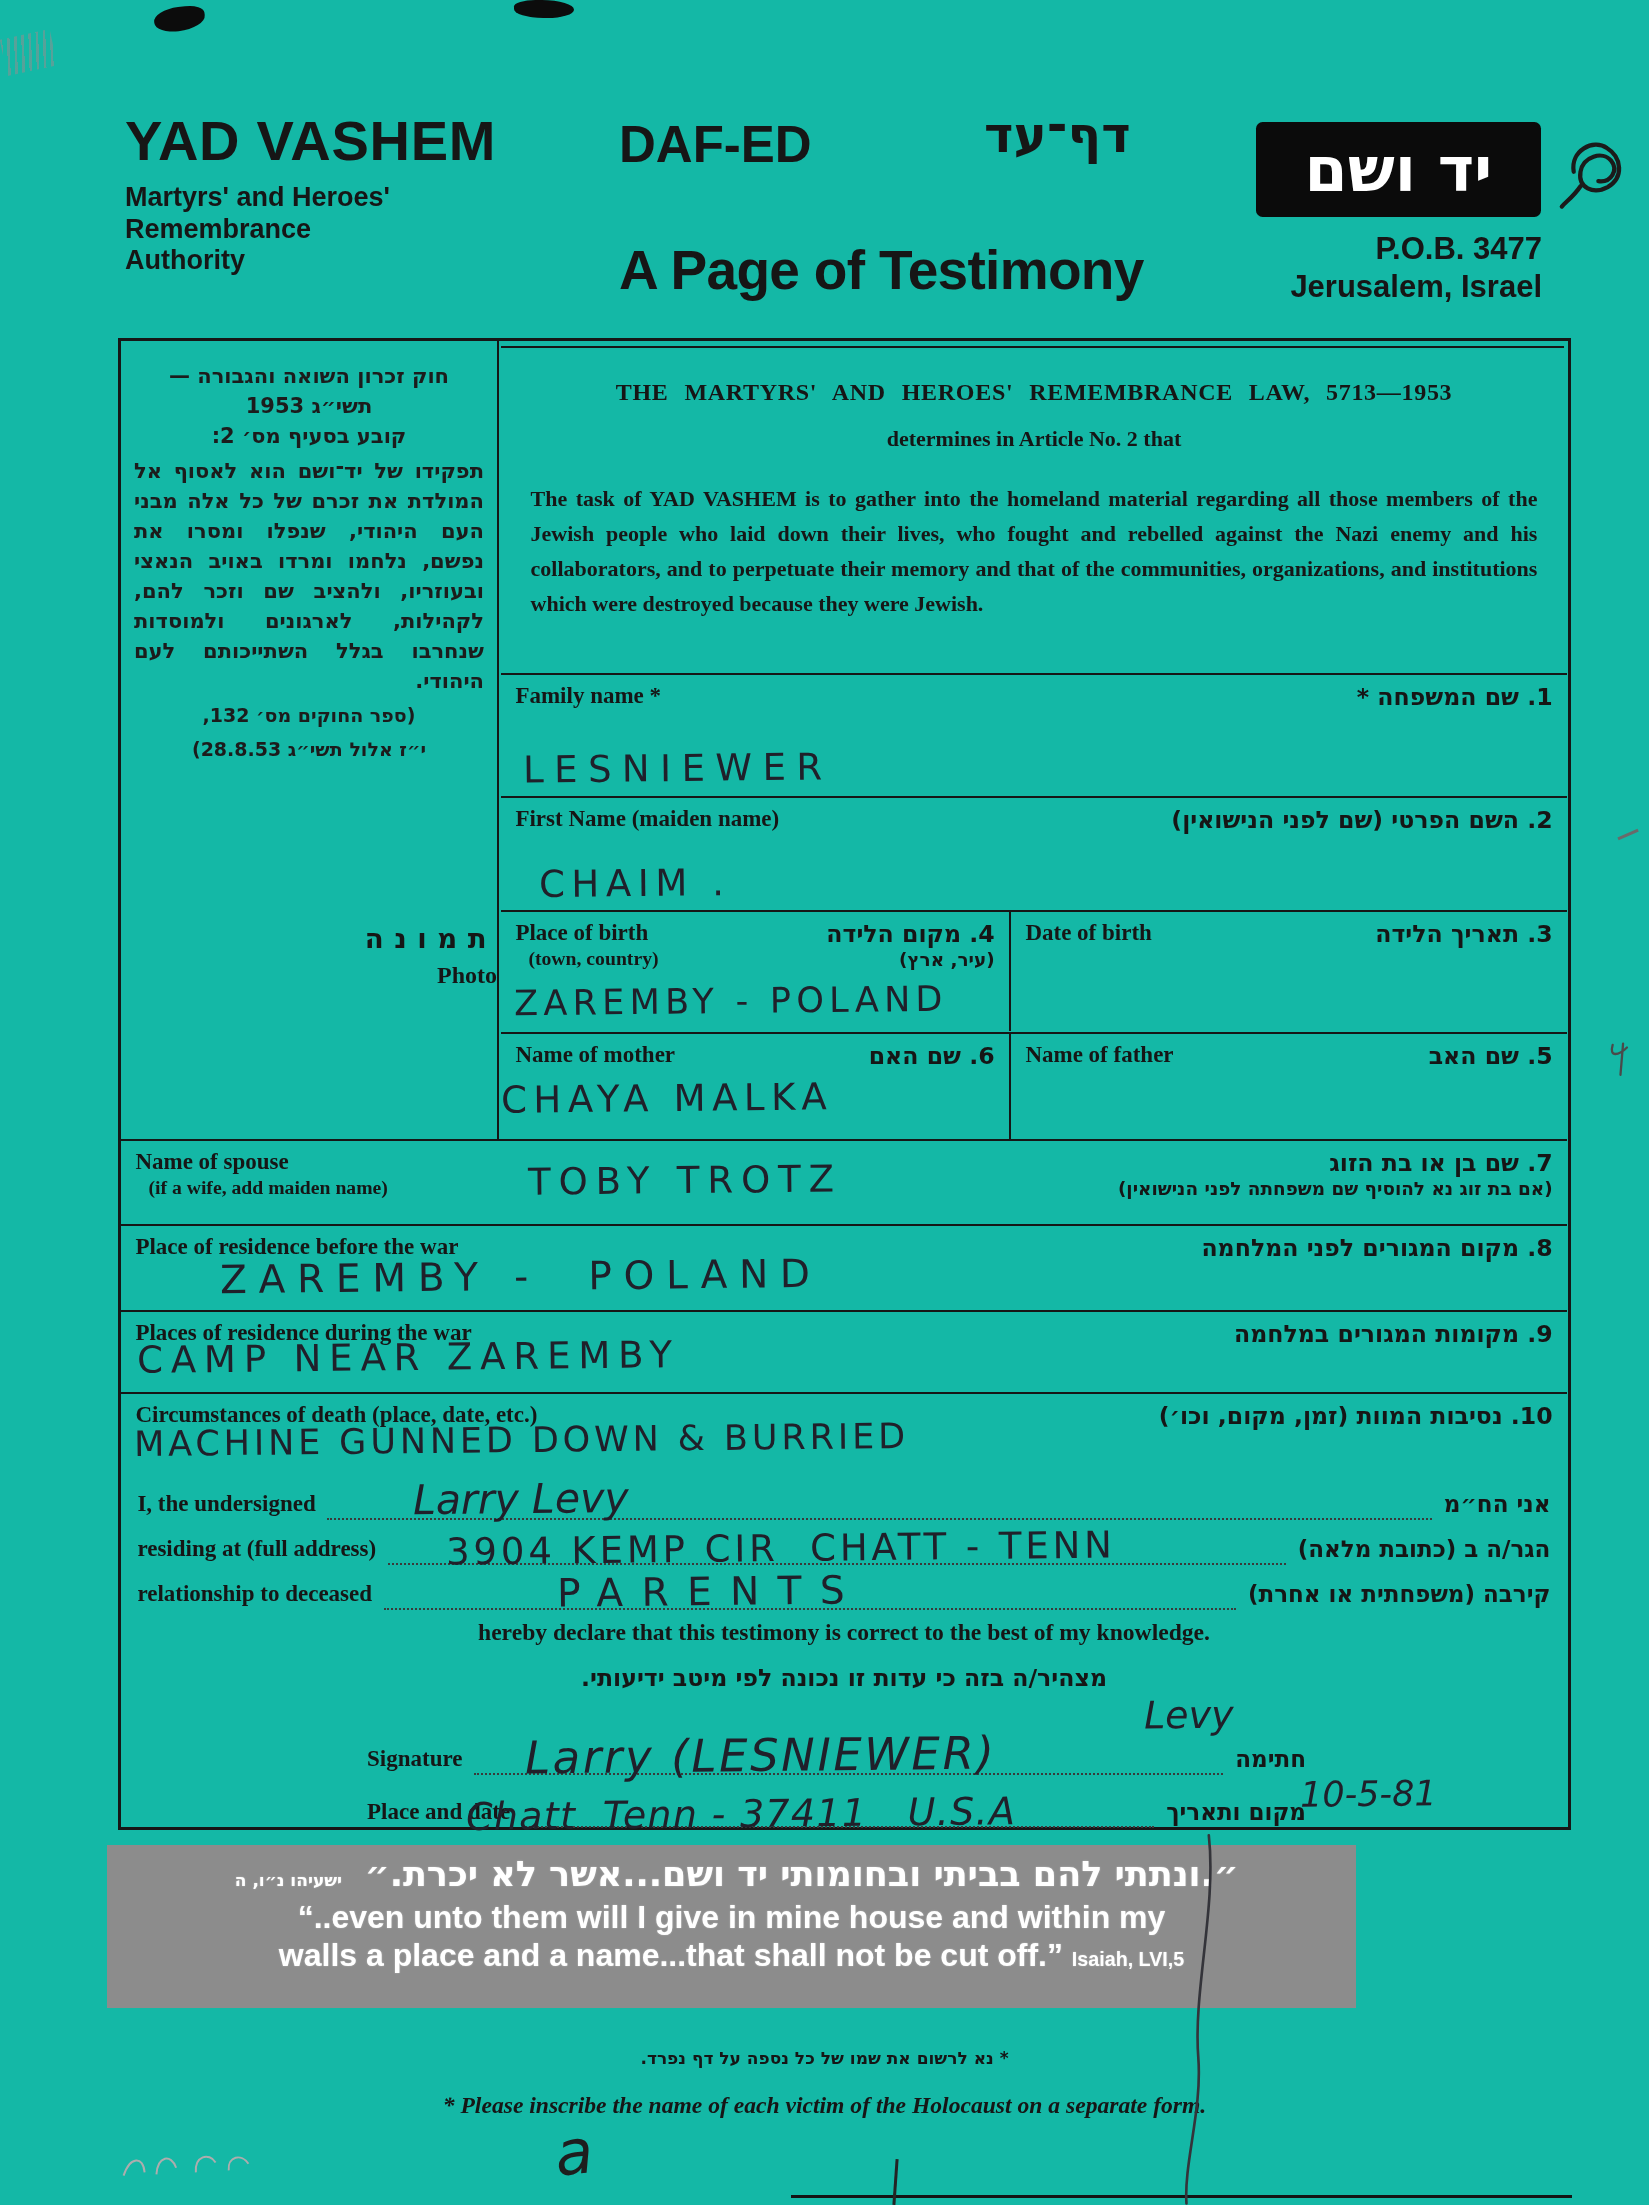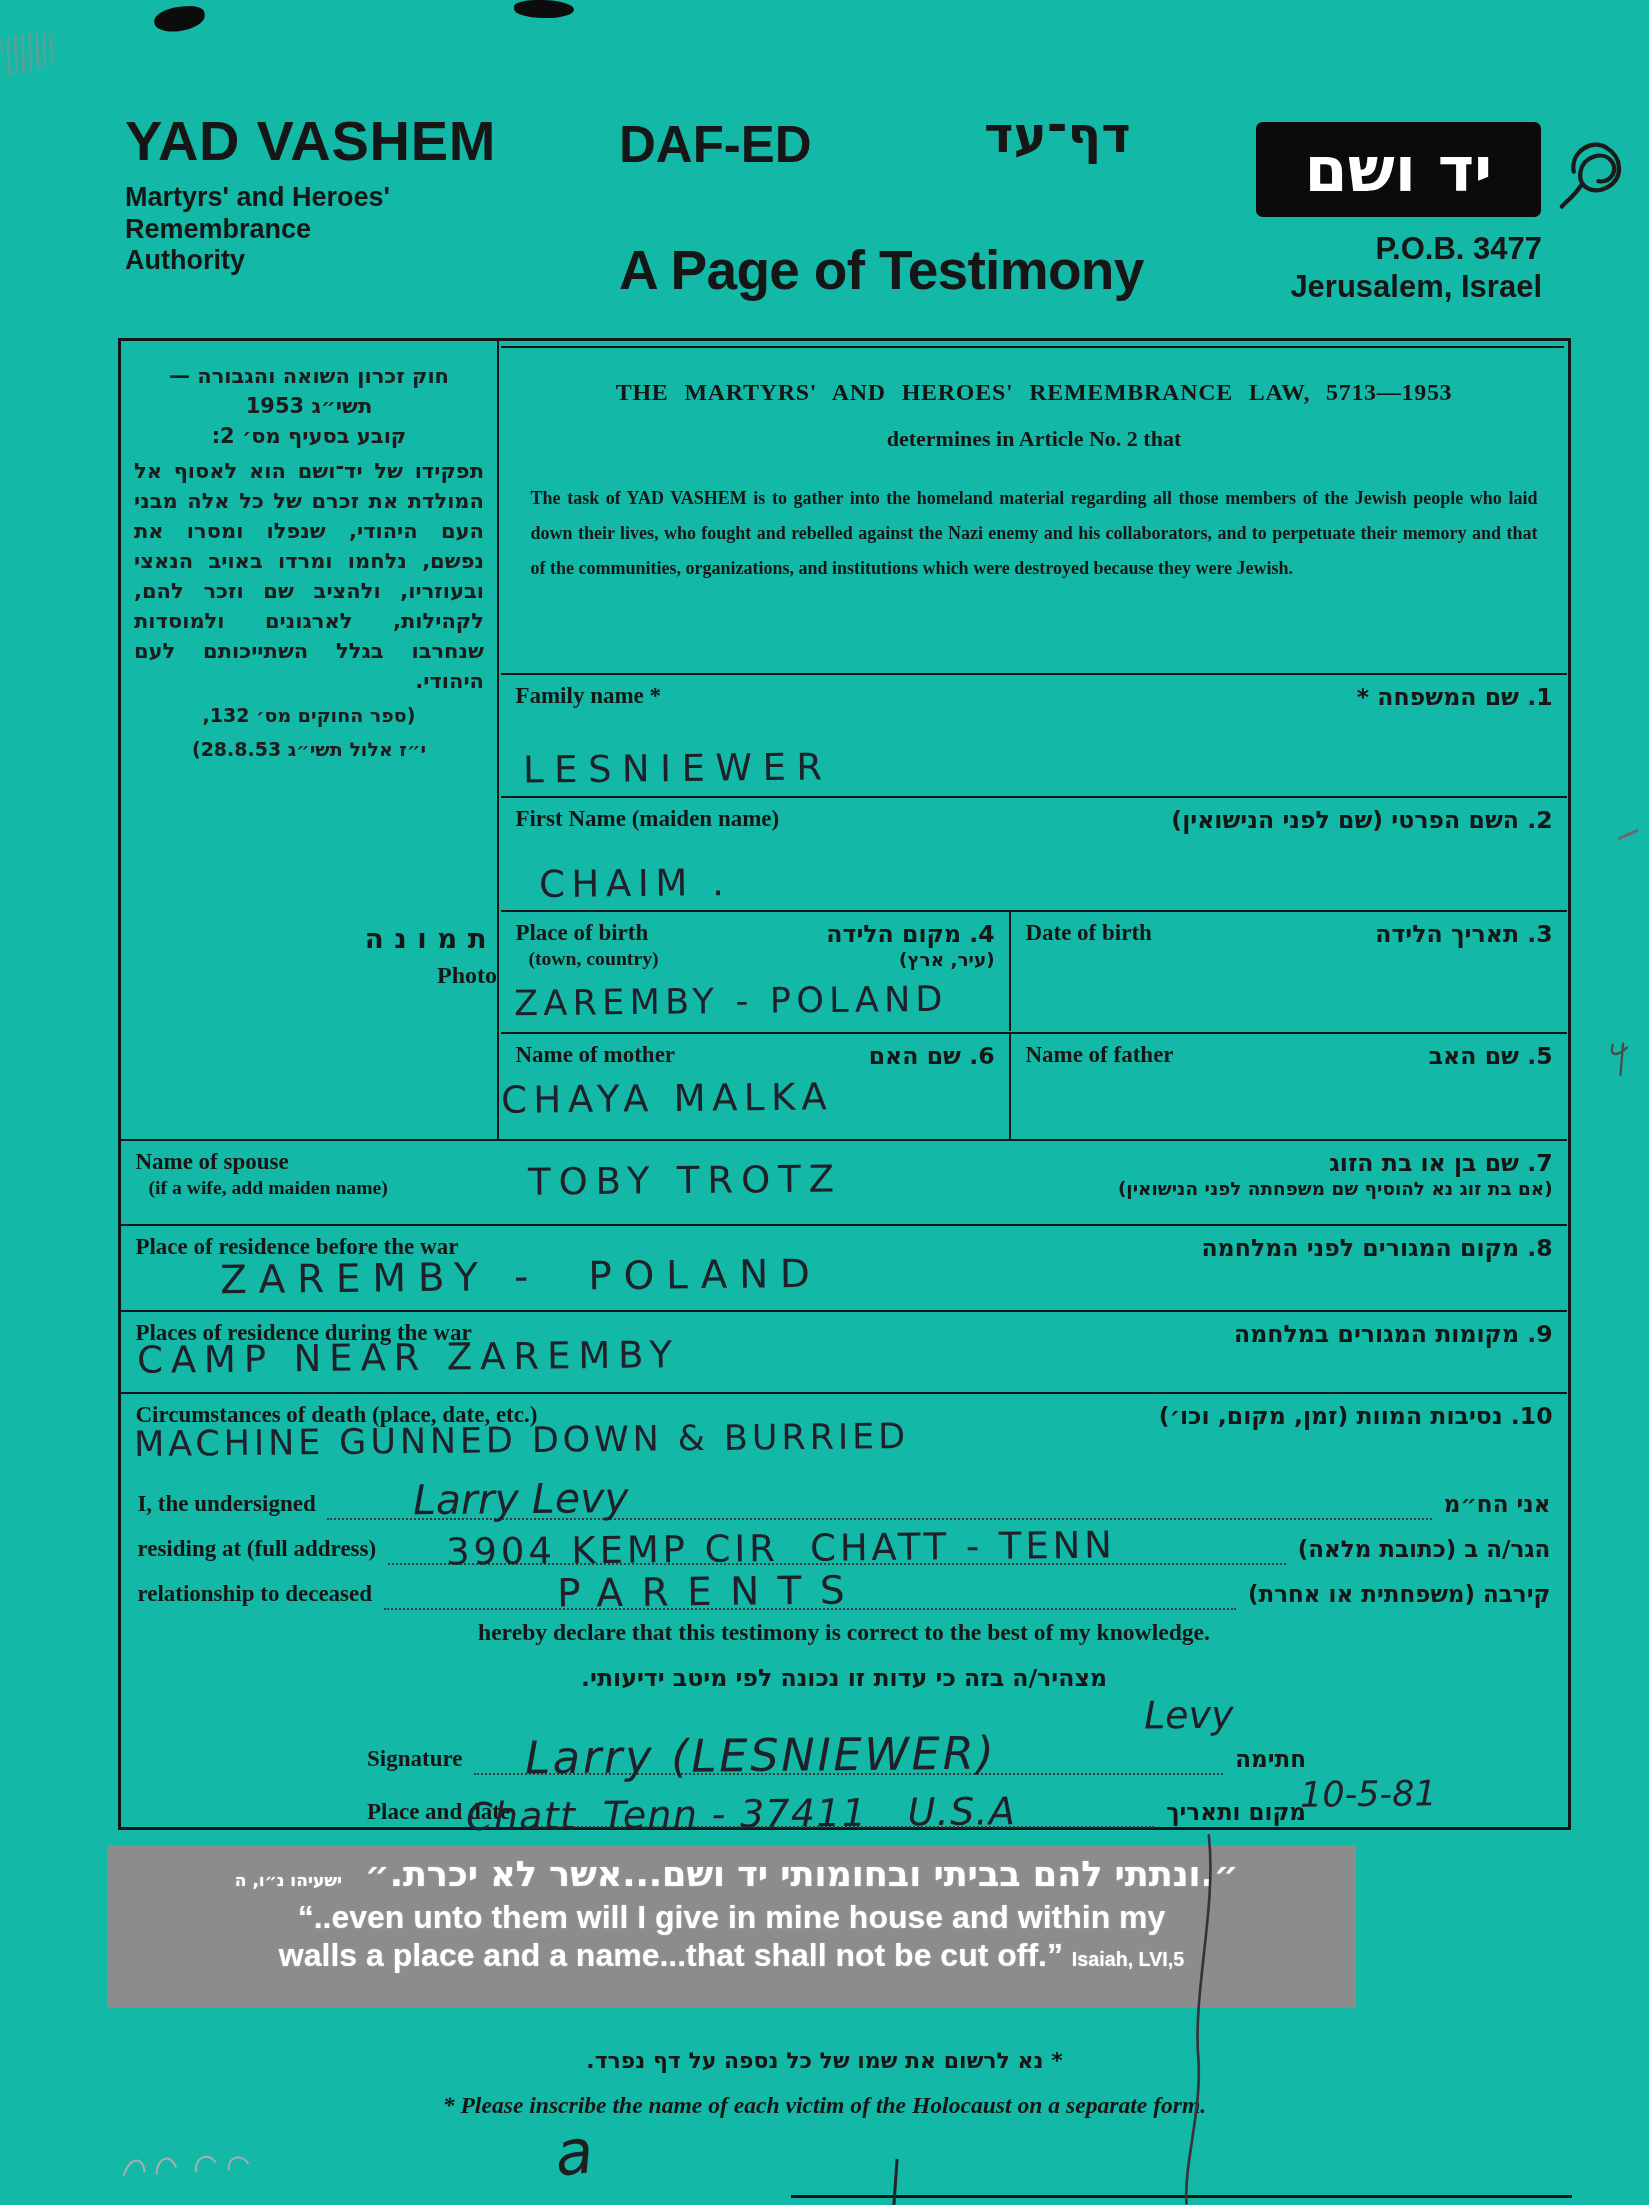--- a/index.html
+++ b/index.html
@@ -32,21 +32,21 @@
   .law-head{ text-align:center; }
   .law-body{ margin-top:5.3px; text-align:justify; }
   .law-cite{ margin-top:3.9px; text-align:center; font-size:19px; }
   .photo-label{ position:absolute; left:0; top:581px; width:100%; text-align:right; }
   .photo-he{ font-weight:bold; font-size:27.6px; letter-spacing:10.5px; }
   .photo-en{ font-family:"Liberation Serif",serif; font-weight:bold; font-size:24px; margin-top:6.6px; }
 
   .law-en{ position:absolute; left:380px; top:0; width:1066px; padding:38px 29.6px 0; }
   .law-en-title{ text-align:center; font-weight:bold; font-size:24px; letter-spacing:0.7px; word-spacing:9.2px; }
   .law-en-sub{ text-align:center; font-weight:bold; font-size:22px; margin-top:19.7px; }
-  .law-en-body{ margin-top:29px; font-size:18px; line-height:35px; text-align:justify; font-weight:bold; color:#171717; }
+  .law-en-body{ margin-top:29px; font-size:22px; line-height:35px; text-align:justify; font-weight:bold; color:#171717; }
 
   .frow{ position:absolute; border-top:2.6px solid #161616; }
   .frow.right{ left:380px; width:1066px; }
   .frow.full{ left:0; width:1446px; }
   #row1{ top:332px; height:123px; }
   #row2{ top:455px; height:114px; }
   #row34{ top:569px; height:121px; }
   #row56{ top:691px; height:107px; }
   #row7{ top:798px; height:85px; }
   #row8{ top:883px; height:85px; }
@@ -95,21 +95,21 @@
   
   .quote-box{ position:absolute; left:107px; top:1845px; width:1249px; height:163px; background:#8c8c8c;
     color:#fff; text-align:center; overflow:hidden; }
   .quote-he{ margin-top:9.2px; font-weight:bold; font-size:35px; text-shadow:0 0 2px rgba(255,255,255,.4); }
   .quote-he .src{ font-size:17px; margin:0 10.5px; }
   .quote-en{ font-family:"Liberation Sans",sans-serif; font-weight:bold; font-size:32px; line-height:38px; margin-top:3.9px;
     text-shadow:0 0 2px rgba(255,255,255,.4); }
   .quote-en .src{ font-size:19.7px;text-align:center; }
 
   
-  .note-he{ position:absolute; top:2048px; left:0; width:1649px; text-align:center; font-weight:bold; font-size:22px; }
+  .note-he{ position:absolute; top:2048px; left:0; width:1649px; text-align:center; font-weight:bold; font-size:17px; }
   .note-en{ position:absolute; top:2092px; left:0; width:1649px; text-align:center; font-style:italic; font-weight:bold; font-size:23.6px; }
   .annot-a{ position:absolute; left:555px; top:2116px; font-family:"DejaVu Sans",sans-serif; font-style:italic;
     font-size:62px; color:#1e1e1e; transform:rotate(-6deg); }
 
   
   .blob1{ position:absolute; left:154px; top:6.6px; width:51px; height:23.6px; background:#0c0c0c;
     border-radius:55% 40% 60% 50%; transform:rotate(-7deg); }
   .blob2{ position:absolute; left:514px; top:0; width:60px; height:18.4px; background:#0c0c0c;
     border-radius:40% 60% 50% 55%; }
   .smudge{ position:absolute; left:2.6px; top:34px; width:51px; height:37px; opacity:.55; transform:rotate(-12deg);

